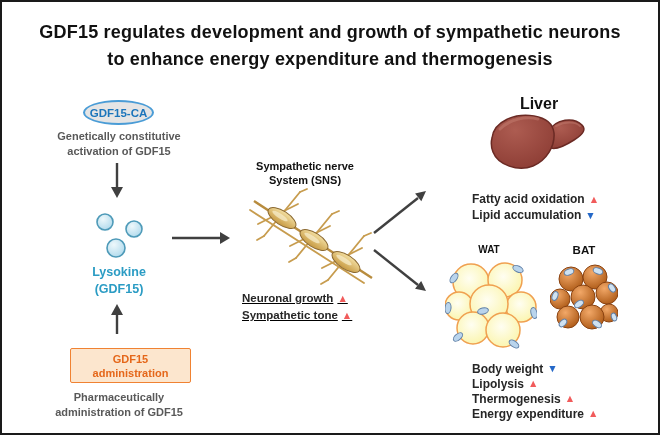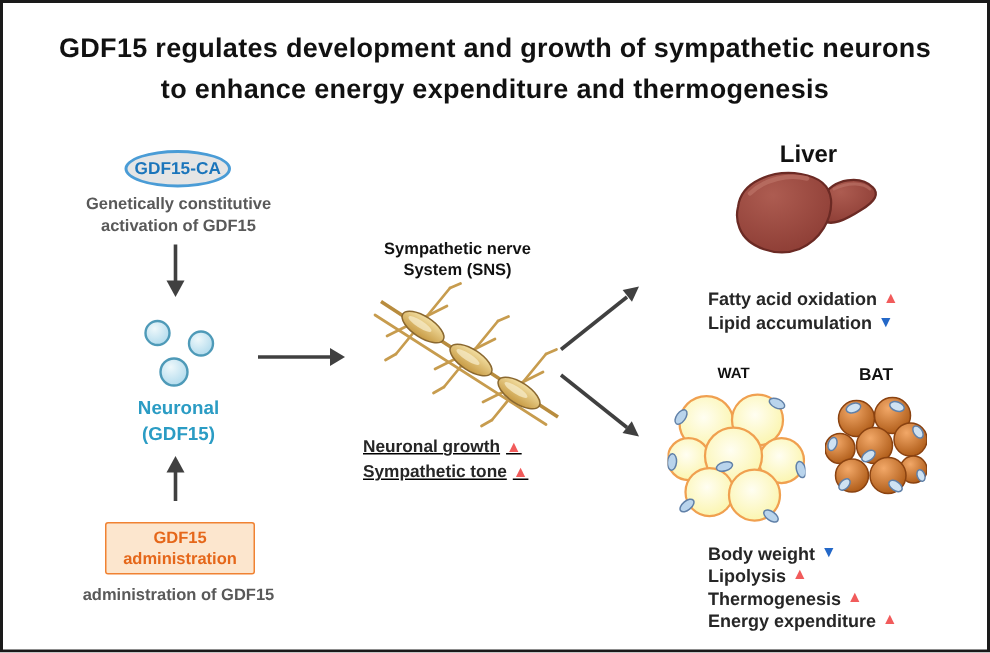--- a/index.html
+++ b/index.html
@@ -19,21 +19,21 @@
   .oval{
     left:81px;top:98px;width:71px;height:25px;border:2px solid #4a9cd6;
     border-radius:50%;background:#e5e5e5;color:#1b75bb;font-size:11.5px;
     display:flex;align-items:center;justify-content:center;box-sizing:border-box;
   }
   .lysokine{
     left:47px;top:262px;width:140px;text-align:center;
     color:#2b9cc4;font-size:12.5px;line-height:16.5px;
   }
   .orange-box{
-    left:68px;top:346px;width:100px;height:35px;box-sizing:border-box;
+    left:68px;top:346px;width:121px;height:35px;box-sizing:border-box;
     border:1.5px solid #f08232;border-radius:2px;background:#fce6ce;
     color:#e5671a;font-size:11px;line-height:14px;text-align:center;
     display:flex;flex-direction:column;justify-content:center;
   }
   .sns-title{
     left:238px;top:158px;width:130px;text-align:center;
     color:#111;font-size:11px;line-height:13.5px;
   }
   .organ-label{color:#111;font-size:16px;text-align:center;}
   .fx-list{display:flex;flex-direction:column;}
@@ -95,29 +95,30 @@
       <radialGradient id="dotG" cx="38%" cy="32%" r="75%">
         <stop offset="0%" stop-color="#eef8fb"></stop>
           <stop offset="100%" stop-color="#aed9ec"></stop>
       </radialGradient>
     </defs>
     <circle cx="13" cy="14" r="8" fill="url(#dotG)" stroke="#4e9ab8" stroke-width="1.6"></circle>
     <circle cx="42" cy="21" r="8" fill="url(#dotG)" stroke="#4e9ab8" stroke-width="1.6"></circle>
     <circle cx="24" cy="40" r="9" fill="url(#dotG)" stroke="#4e9ab8" stroke-width="1.6"></circle>
   </svg>
   <div class="abs lysokine">
-    <div>Neuronal</div>
+    <div>Lysokine</div>
     <div>(GDF15)</div>
   </div>
 
   <div class="abs orange-box">
     <div>GDF15</div>
     <div>administration</div>
   </div>
   <div class="abs cap" style="left:17px;top:388px;width:200px">
+    <div>Pharmaceutically</div>
     <div>administration of GDF15</div>
   </div>
 
   <div class="abs sns-title">
     <div>Sympathetic nerve</div>
     <div>System (SNS)</div>
   </div>
   <svg class="abs" style="left:246px;top:186px;width:130px;height:100px" viewBox="0 0 130 100">
     <defs>
       <linearGradient id="somaG" x1="0" y1="0" x2="0" y2="1">

